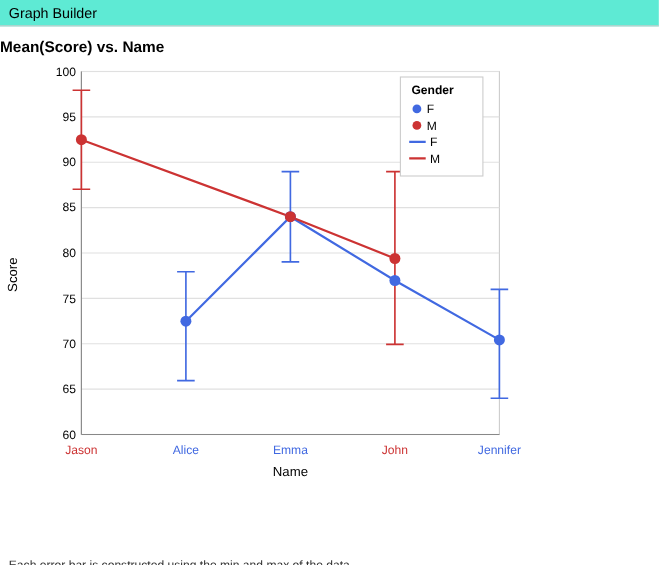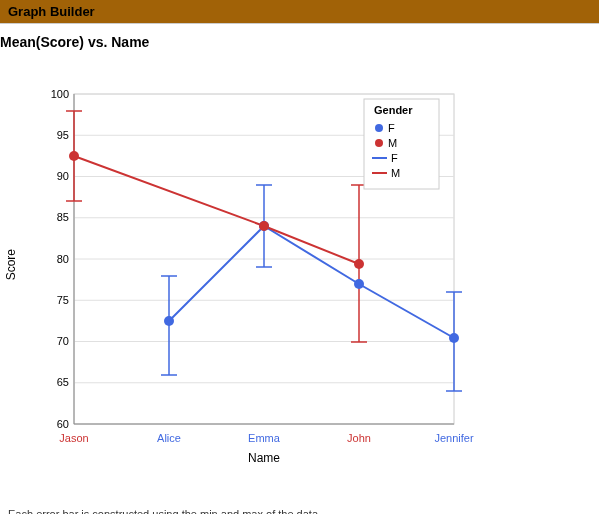--- a/index.html
+++ b/index.html
@@ -5,24 +5,24 @@
     * { box-sizing: border-box; margin: 0; padding: 0; }
     body {
       font-family: Arial, sans-serif;
       font-size: 12px;
       background: #fff;
       width: 599px;
       height: 514px;
       overflow: hidden;
     }
     .header-bar {
-      background: #a16207;
+      background: #5eead4;
       border-bottom: 1px solid #ccc;
       padding: 4px 8px;
-      font-weight: bold;
+      font-weight: normal;
       font-size: 13px;
     }
     .chart-container {
       position: relative;
       width: 599px;
       height: 480px;
       padding: 10px 0 0 0;
     }
     .chart-title {
       font-weight: bold;
@@ -39,21 +39,20 @@
       transform: rotate(180deg);
       text-align: center;
       font-size: 12px;
       width: 20px;
       align-self: center;
       margin-left: 4px;
     }
     .chart-inner {
       position: relative;
       flex: 1;
-      margin-top: 29px;
     }
     .footer-text {
       font-size: 11px;
       color: #333;
       padding: 4px 8px;
     }
   </style>
 </head>
 <body>
 

